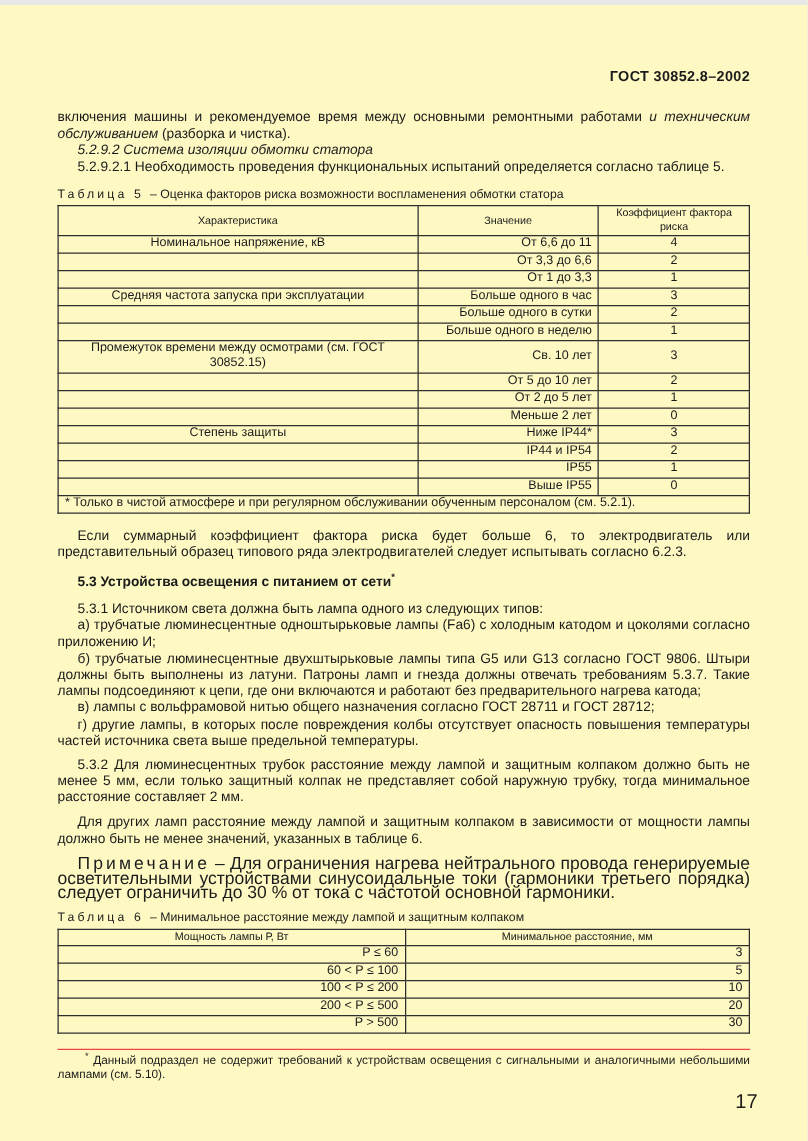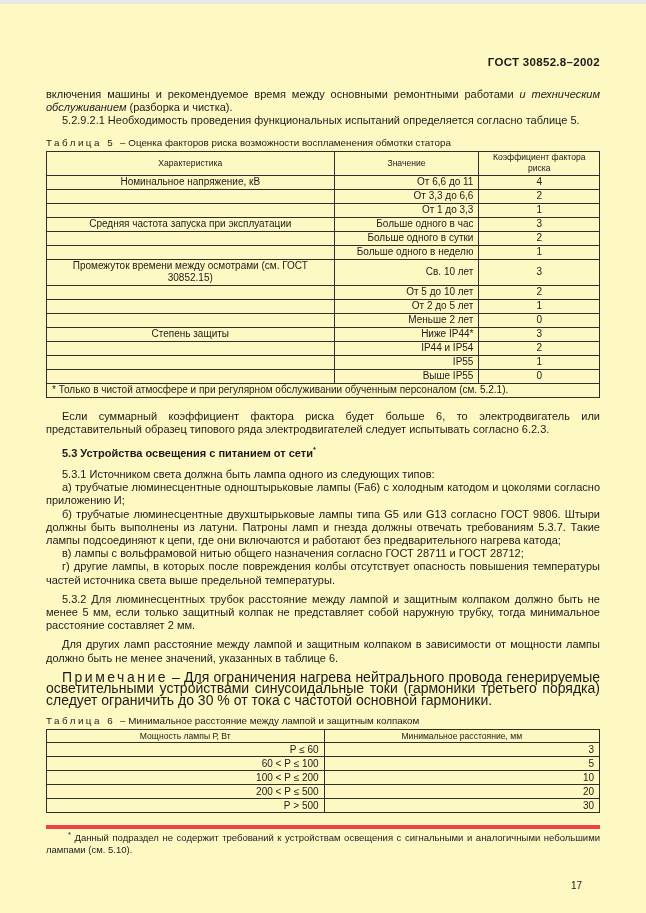--- a/index.html
+++ b/index.html
@@ -31,39 +31,40 @@
   td.th { text-align:center !important; font-size:8.6px; line-height:11px; padding:2px 3px; }
   #table5 td:nth-child(1) { text-align:center; }
   #table5 td:nth-child(2) { text-align:right; }
   #table5 td:nth-child(3) { text-align:center; }
   #table6 td { text-align:right; }
   td.tfoot { font-size:10px; text-align:left !important; padding:2px 5px; }
   .note { font-size:14px; line-height:11.5px; text-align:justify; text-indent:16px; margin:7px 0 6px; }
   .note-text { margin-left:4px; }
   .footnote-block {
     margin-top:12px;
-    border-top:4px solid #ef4444;
+    border-top:1px solid #ef4444;
     padding-top:3px;
     font-size:9.5px; line-height:11.5px;
     text-align:justify;
   }
   .footnote-block p { text-indent:22px; }
   sup { font-size:7.5px; vertical-align:super; line-height:0; }
-  .page-number { position:absolute; right:64px; bottom:26px; font-size:10px; }
+  .page-number { position:absolute; right:40px; bottom:26px; font-size:16px; }
   .mt6 { margin-top:6px; }
 </style>
 </head>
 <body>
 
 <div class="page">
 
   <div class="doc-header">ГОСТ 30852.8–2002</div>
 
   <p class="body-text"><span>включения машины и рекомендуемое время между основными ремонтными работами </span><em>и техническим обслуживанием</em><span> (разборка и чистка).</span></p>
 
+  <p class="body-text indent italic">5.2.9.2 Система изоляции обмотки статора</p>
   <p class="body-text indent">5.2.9.2.1 Необходимость проведения функциональных испытаний определяется согласно таблице 5.</p>
 
   <p class="table-caption"><span class="spaced">Таблица 5</span><span class="cap-text">– Оценка факторов риска возможности воспламенения обмотки статора</span></p>
 
   <table id="table5">
     <colgroup>
         <col style="width:52%">
         <col style="width:26.2%">
         <col style="width:21.8%">
       </colgroup>

